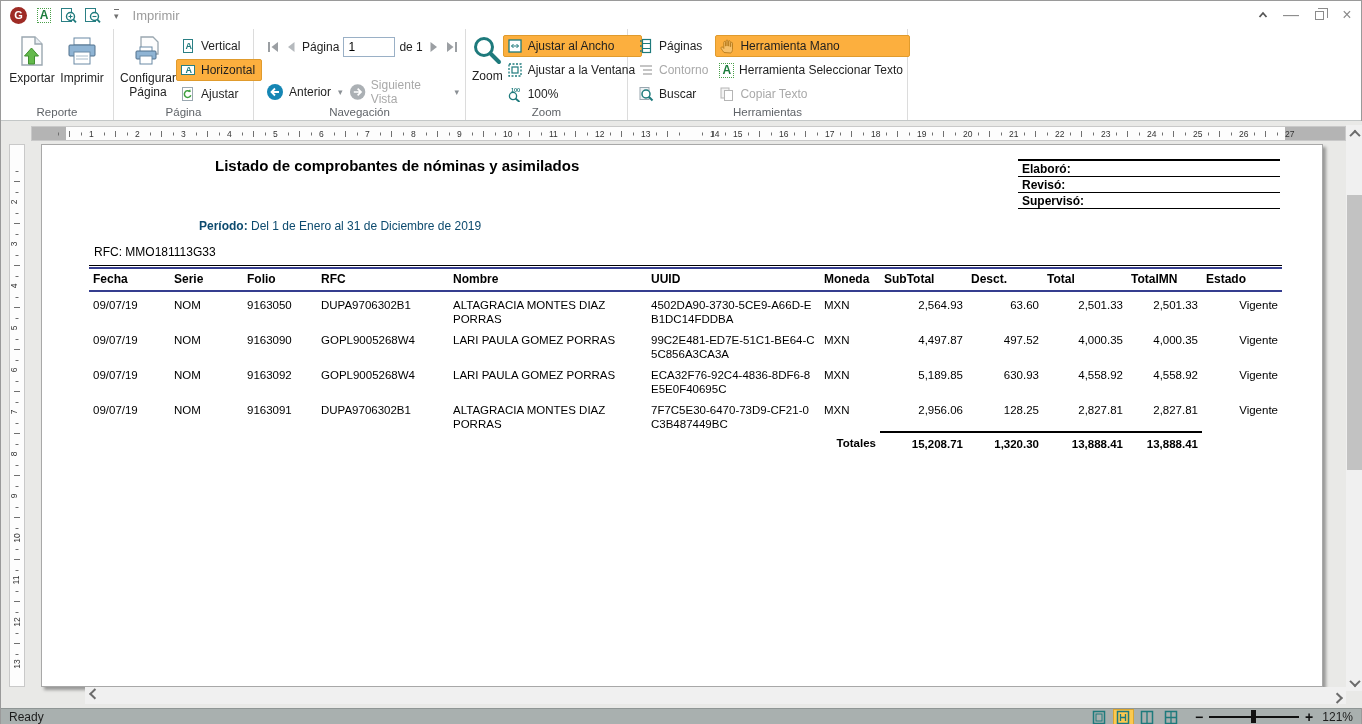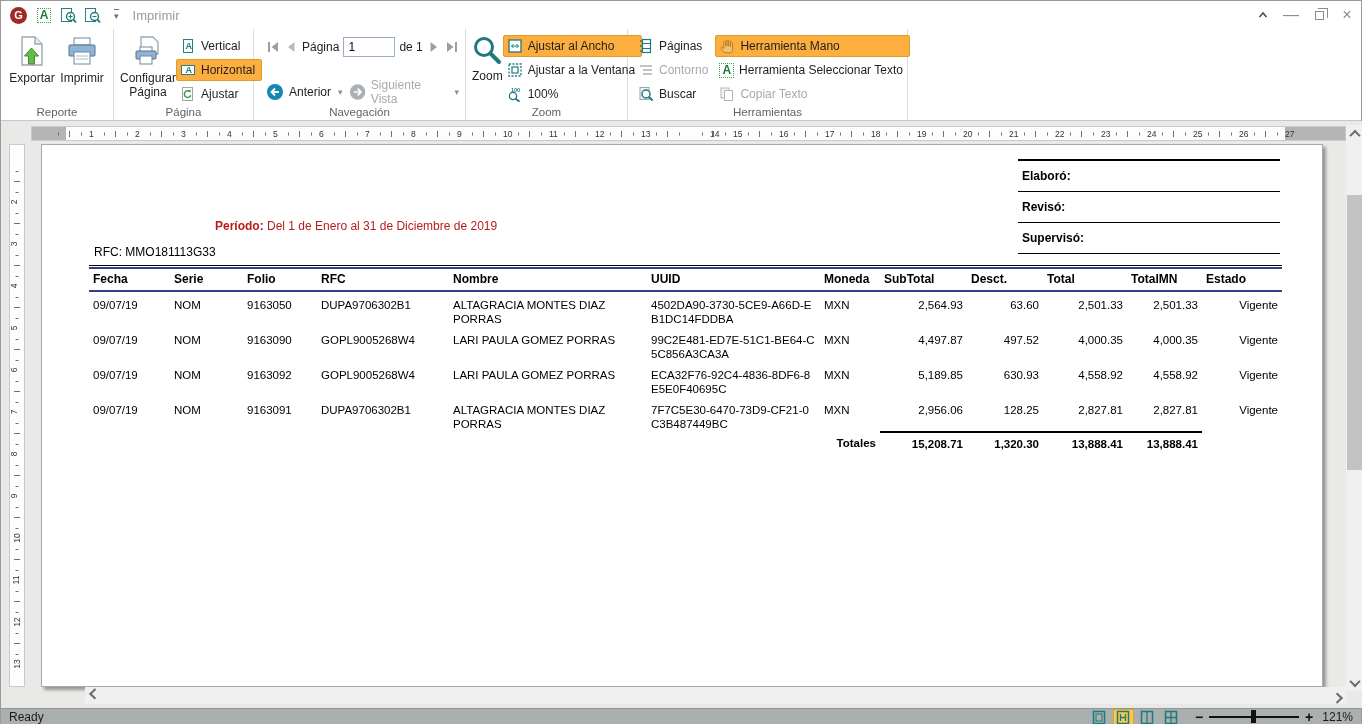--- a/index.html
+++ b/index.html
@@ -68,31 +68,31 @@
   .hscroll { position:absolute; left:84px; top:566px; width:1261px; height:17px; background:#f0f0f0; }
   .hscroll .sb-btn { position:absolute; top:0; width:17px; height:17px; display:flex; align-items:center; justify-content:center; }
   .chev { width:8px; height:8px; border-left:2px solid #6b6b6b; border-top:2px solid #6b6b6b; }
   .chev.up { transform:rotate(45deg) translate(1px,1px); }
   .chev.down { transform:rotate(225deg) translate(1px,1px); }
   .chev.left { transform:rotate(-45deg) translate(2px,-1px); }
   .chev.right { transform:rotate(135deg) translate(2px,-1px); }
 
   
   .rep-title { position:absolute; left:173px; top:12px; font-size:15px; font-weight:bold; color:#000; }
-  .rep-period { position:absolute; left:173px; top:74px; font-size:12px; color:#b91c1c; }
+  .rep-period { position:absolute; left:157px; top:74px; font-size:12px; color:#0c4a6e; }
   .rep-period b { font-weight:bold; }
   .rfc-block { position:absolute; left:47px; top:98px; width:1193px; border-bottom:1px solid #000;
     font-size:12px; color:#000; padding:2px 0 6px 5px; }
 
   .sign-table { position:absolute; left:976px; top:14px; width:262px; border-top:2px solid #000;
     font-size:12px; font-weight:bold; color:#000; }
   .sign-hrow, .sign-row { display:grid; grid-template-columns:95px 90px 77px; align-items:center; }
   .sign-hrow { height:22px; border-bottom:2px solid #000; }
   .sign-hrow span { text-align:center; }
-  .sign-row { height:31px; border-bottom:1.5px solid #000; }
+  .sign-row { height:16px; border-bottom:1.5px solid #000; }
   .sign-row span { padding-left:4px; }
 
   table.report { position:absolute; left:47px; top:122px; width:1193px; border-collapse:collapse;
     table-layout:fixed; font-size:11.5px; color:#000; }
   table.report th { font-size:12px; font-weight:bold; text-align:left; padding:3px 4px 4px 4px;
     border-top:2px solid #353d8f; border-bottom:2px solid #353d8f; }
   table.report th.num { text-align:left; }
   table.report td { vertical-align:top; padding:7px 4px 1px 4px; line-height:13.5px; }
   table.report td.num { text-align:right; }
   table.report td.uuid { word-break:break-all; }
@@ -500,20 +500,21 @@
         <i class="vtick" style="top: 456px; width: 6px;"></i>
         <i class="vtick" style="top: 466.5px; width: 3px;"></i>
         <span class="vnum" style="top: 472px;">12</span>
         <i class="vtick" style="top: 487.5px; width: 3px;"></i>
         <i class="vtick" style="top: 498px; width: 6px;"></i>
         <i class="vtick" style="top: 508.5px; width: 3px;"></i>
         <span class="vnum" style="top: 514px;">13</span>
       </div>
 
     <div class="page">
+      <div class="rep-title">Listado de comprobantes de nóminas y asimilados</div>
 
       <div class="sign-table">
         <div id="sign-rows">
             <div class="sign-row">
               <span>Elaboró:</span>
               <span></span>
               <span></span>
             </div>
             <div class="sign-row">
               <span>Revisó:</span>

